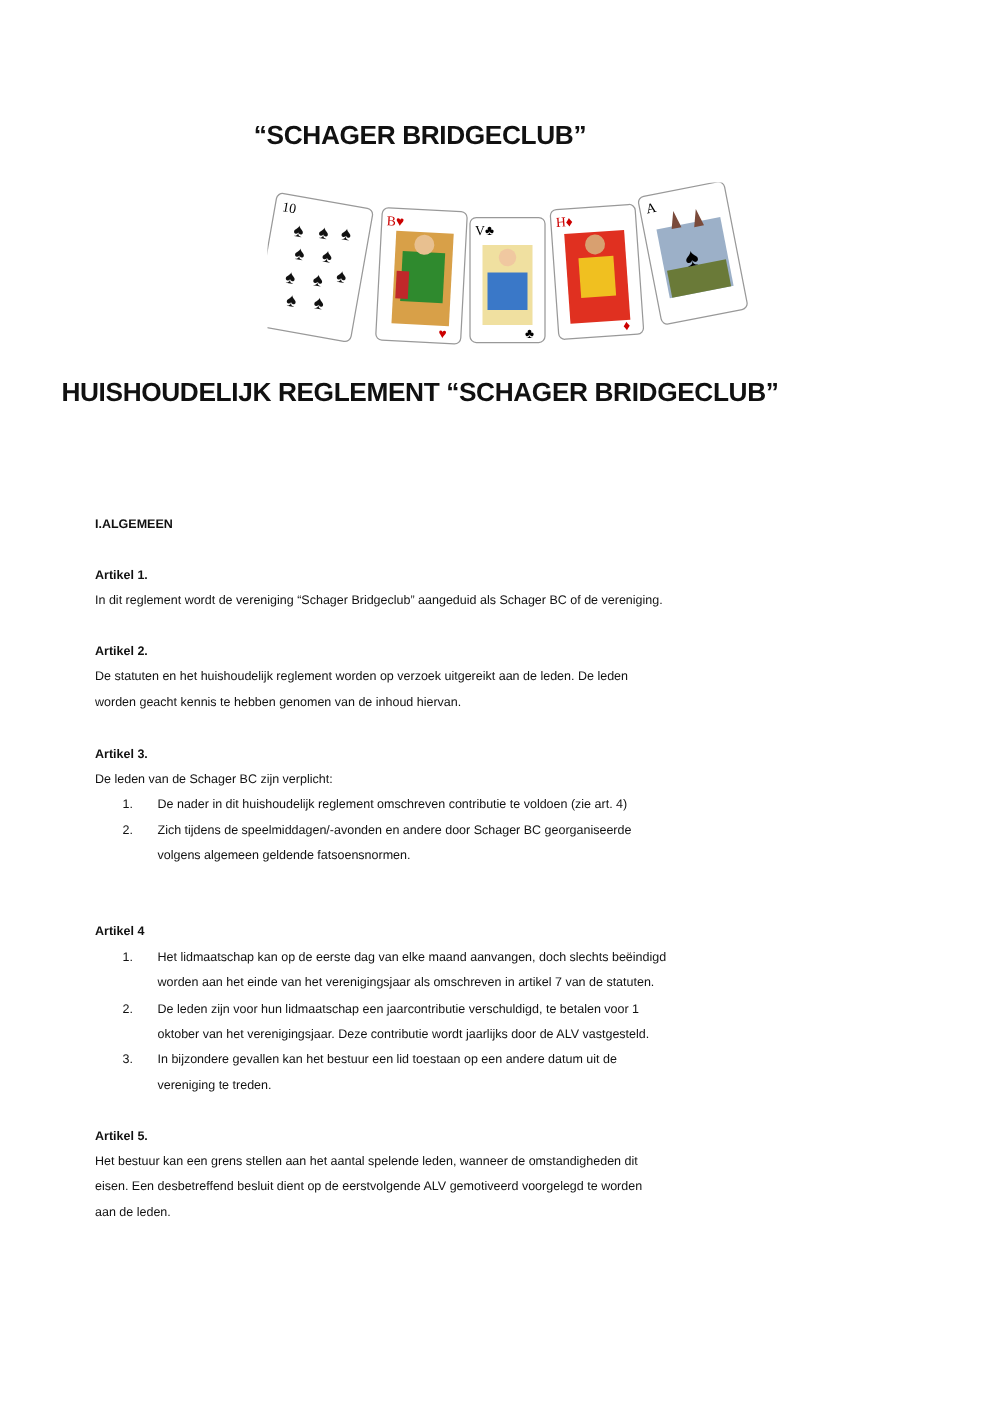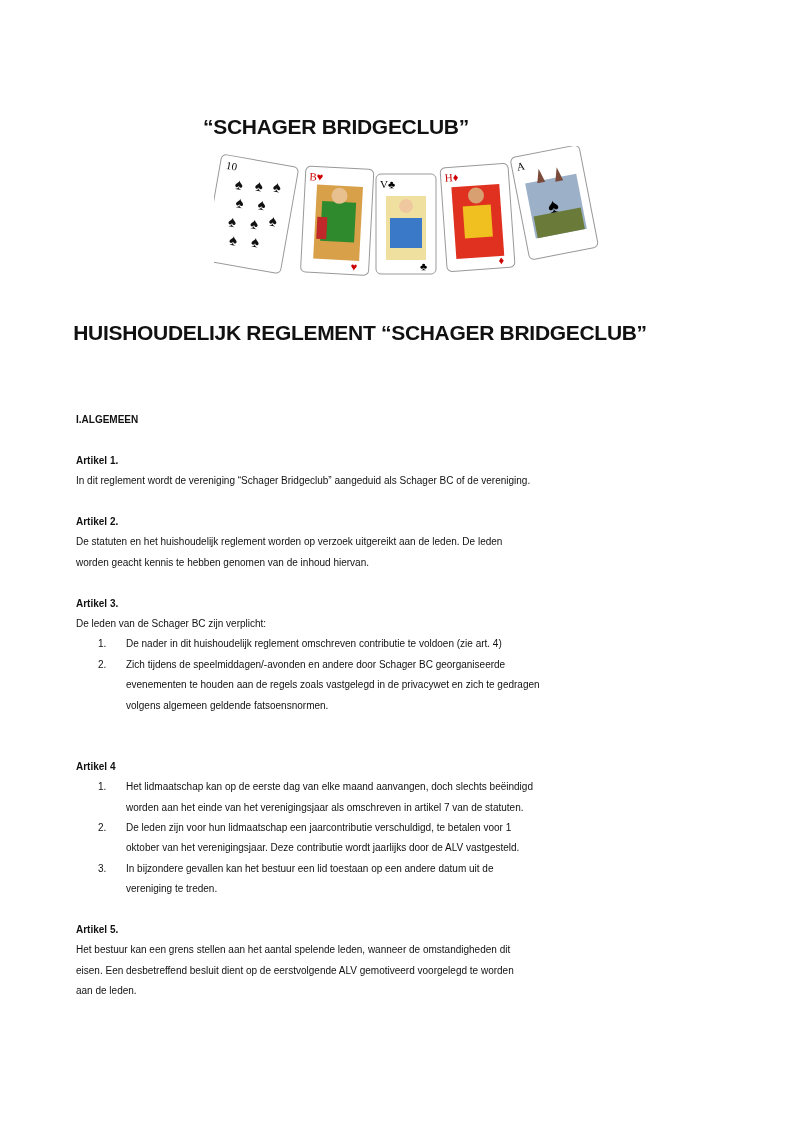--- a/index.html
+++ b/index.html
@@ -1,21 +1,21 @@
 <!DOCTYPE html>
 <html><head>
 <meta charset="utf-8">
 <style>
   html, body { margin: 0; padding: 0; background: #ffffff; }
   body { width: 800px; height: 1131px; position: relative; overflow: hidden;
          font-family: "Liberation Sans", "DejaVu Sans", sans-serif; color: #111; }
   .title { position: absolute; left: 0; width: 672px; text-align: center; font-weight: bold;
-           font-size: 21px; letter-spacing: -0.3px; margin-top: 18px; }
+           font-size: 21px; letter-spacing: -0.3px; }
   #main-title { top: 97px; }
-  #sub-title { top: 303px; padding-left: 24px; }
+  #sub-title { top: 303px; }
   #logo { position: absolute; left: 214px; top: 146px; width: 392px; height: 130px; }
   .body { position: absolute; left: 76px; width: 690px; font-size: 10px; line-height: 20.4px; }
   .body p { margin: 0; }
   .h { font-weight: bold; }
   .gap { height: 20.4px; }
   ol { margin: 0; padding-left: 0; list-style: none; }
   ol li { position: relative; padding-left: 50px; }
   ol li .num { position: absolute; left: 22px; }
 </style>
 </head>
@@ -96,21 +96,20 @@
   <p class="h">Artikel 3.</p>
   <p>De leden van de Schager BC zijn verplicht:</p>
   <ol>
     <li>
       <span class="num">1.</span>
       <span>De nader in dit huishoudelijk reglement omschreven contributie te voldoen (zie art. 4)</span>
     </li>
     <li>
       <span class="num">2.</span>
       <div>Zich tijdens de speelmiddagen/-avonden en andere door Schager BC georganiseerde</div>
-      <div>evenementen te houden aan de regels zoals vastgelegd in de privacywet en zich te gedragen</div>
       <div>volgens algemeen geldende fatsoensnormen.</div>
     </li>
   </ol>
   <div class="gap"></div>
   <div class="gap"></div>
   <p class="h">Artikel 4</p>
   <ol>
     <li>
       <span class="num">1.</span>
       <div>Het lidmaatschap kan op de eerste dag van elke maand aanvangen, doch slechts beëindigd</div>

